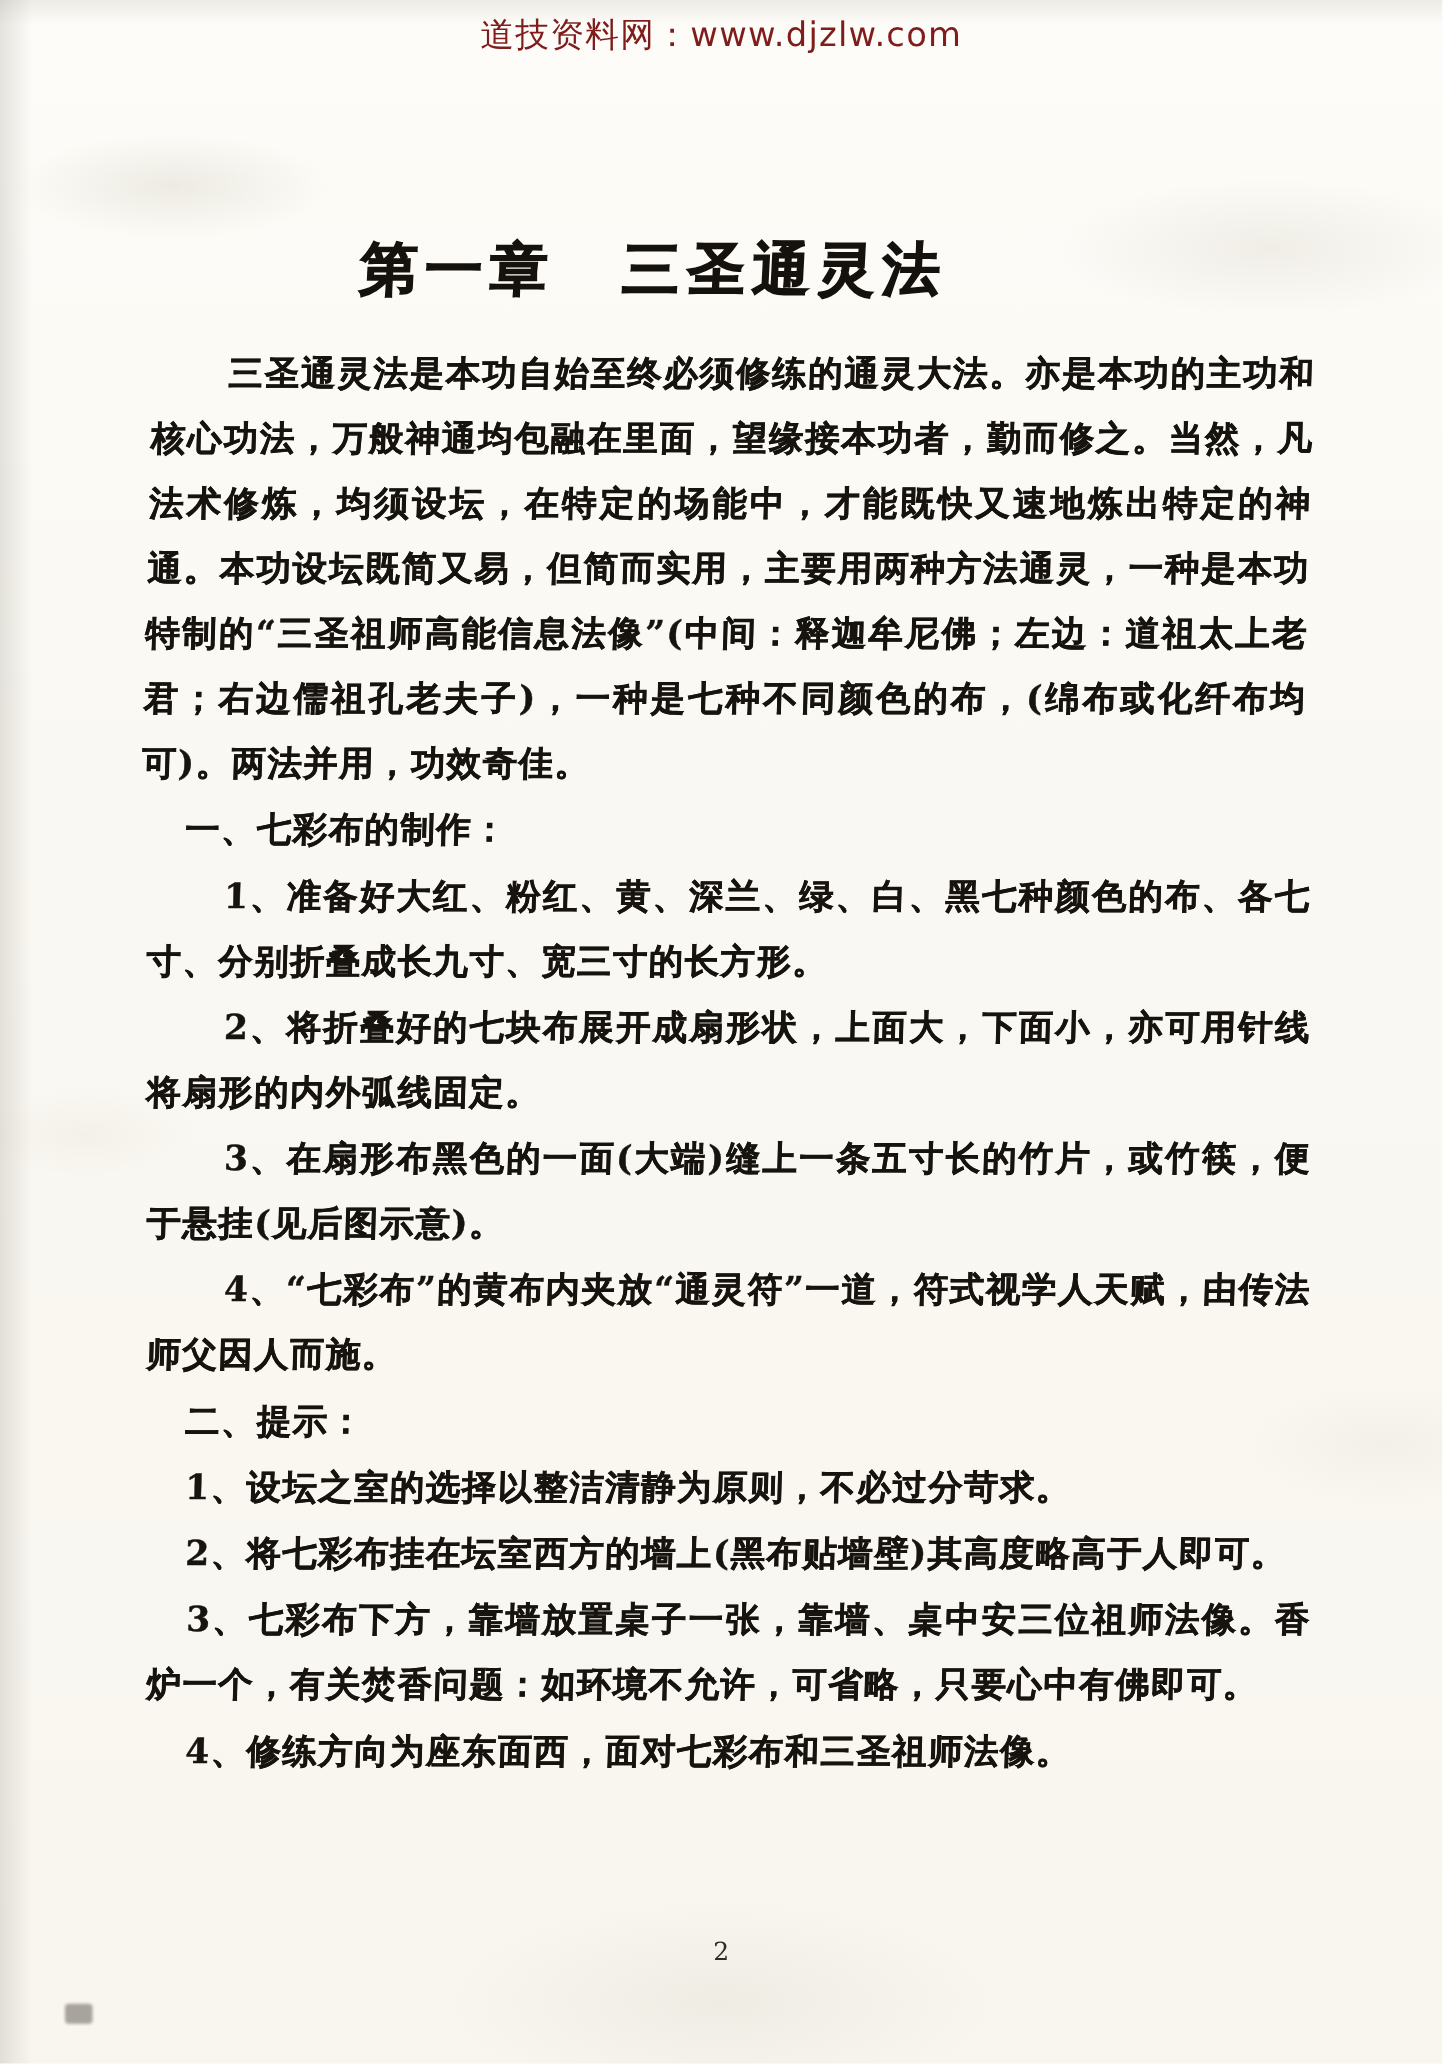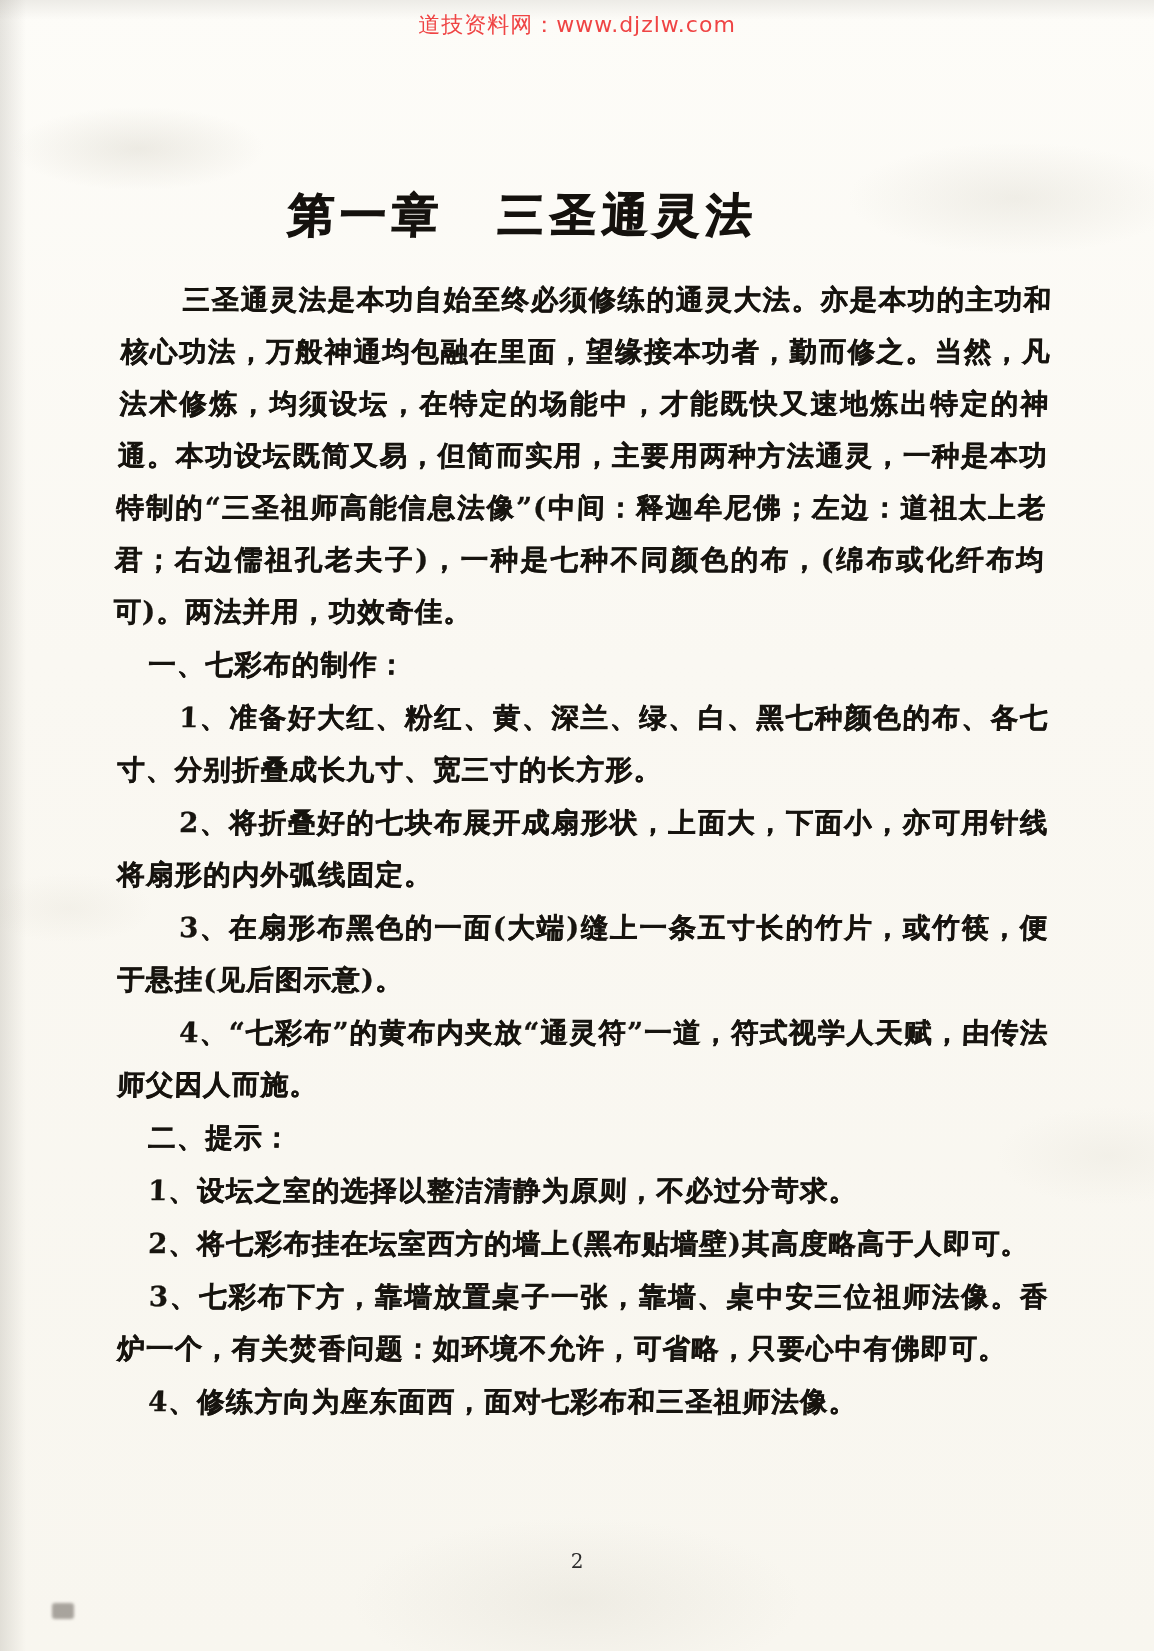--- a/index.html
+++ b/index.html
@@ -31,23 +31,23 @@
       linear-gradient(180deg, #fdfcf8 0%, #faf8f2 40%, #f8f6ef 100%);
     pointer-events: none;
   }
   .watermark {
     position: absolute;
     top: 10px;
     left: 0;
     width: 100%;
     text-align: center;
     font-family: "DejaVu Sans", sans-serif;
-    font-size: 22px;
+    font-size: 27px;
     letter-spacing: 1px;
-    color: #ef4444;
+    color: #7f1d1d;
   }
   .content {
     position: absolute;
     left: 118px;
     top: 185px;
     width: 930px;
   }
   .chapter-title {
     text-align: left;
     padding-left: 170px;

